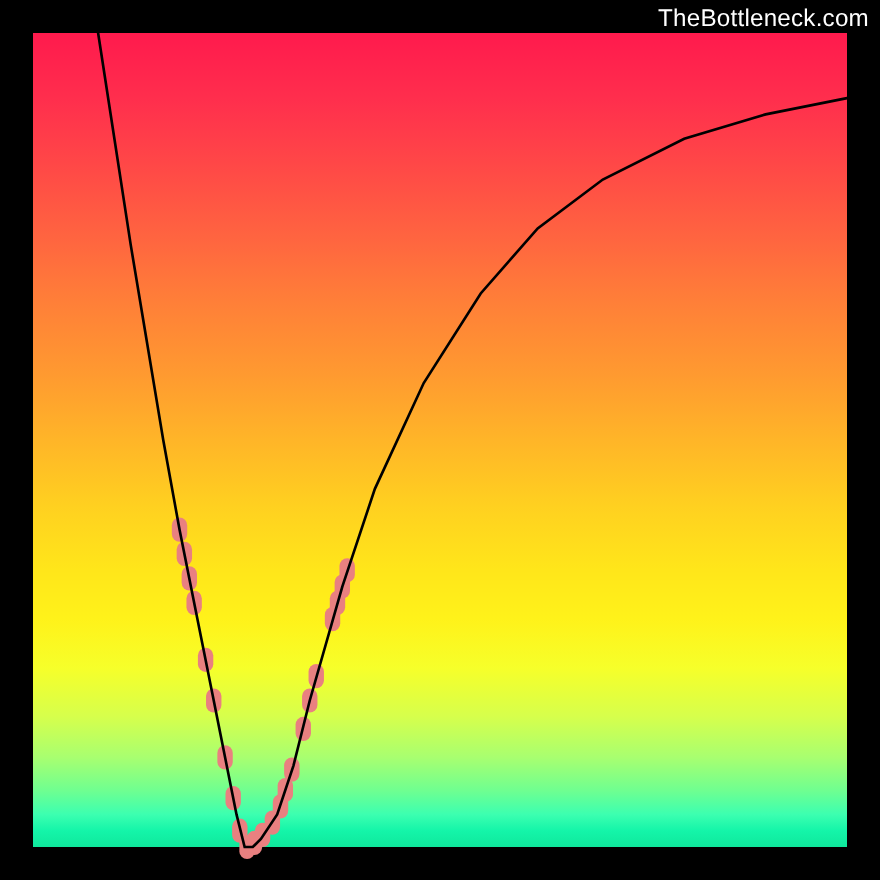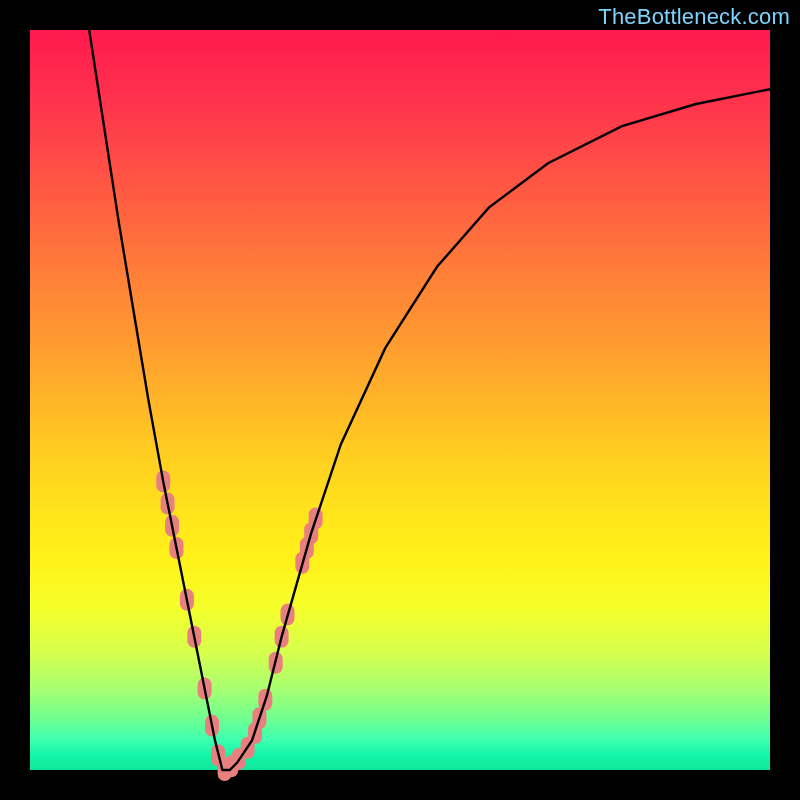--- a/index.html
+++ b/index.html
@@ -43,21 +43,21 @@
       #70ff90 93%,
       #3cffb0 96%,
       #14f5a9 98%,
       #0fe89c 100%
     );
   }
   .attribution {
     position: absolute;
     top: 4px;
     right: 10px;
-    color: #7dd3fc;
+    color: #ffffff;
     font-size: 22px;
     font-weight: 500;
     letter-spacing: 0.2px;
   }
   svg.curve {
     position: absolute;
     left: 0;
     top: 0;
     width: 740px;
     height: 740px;

